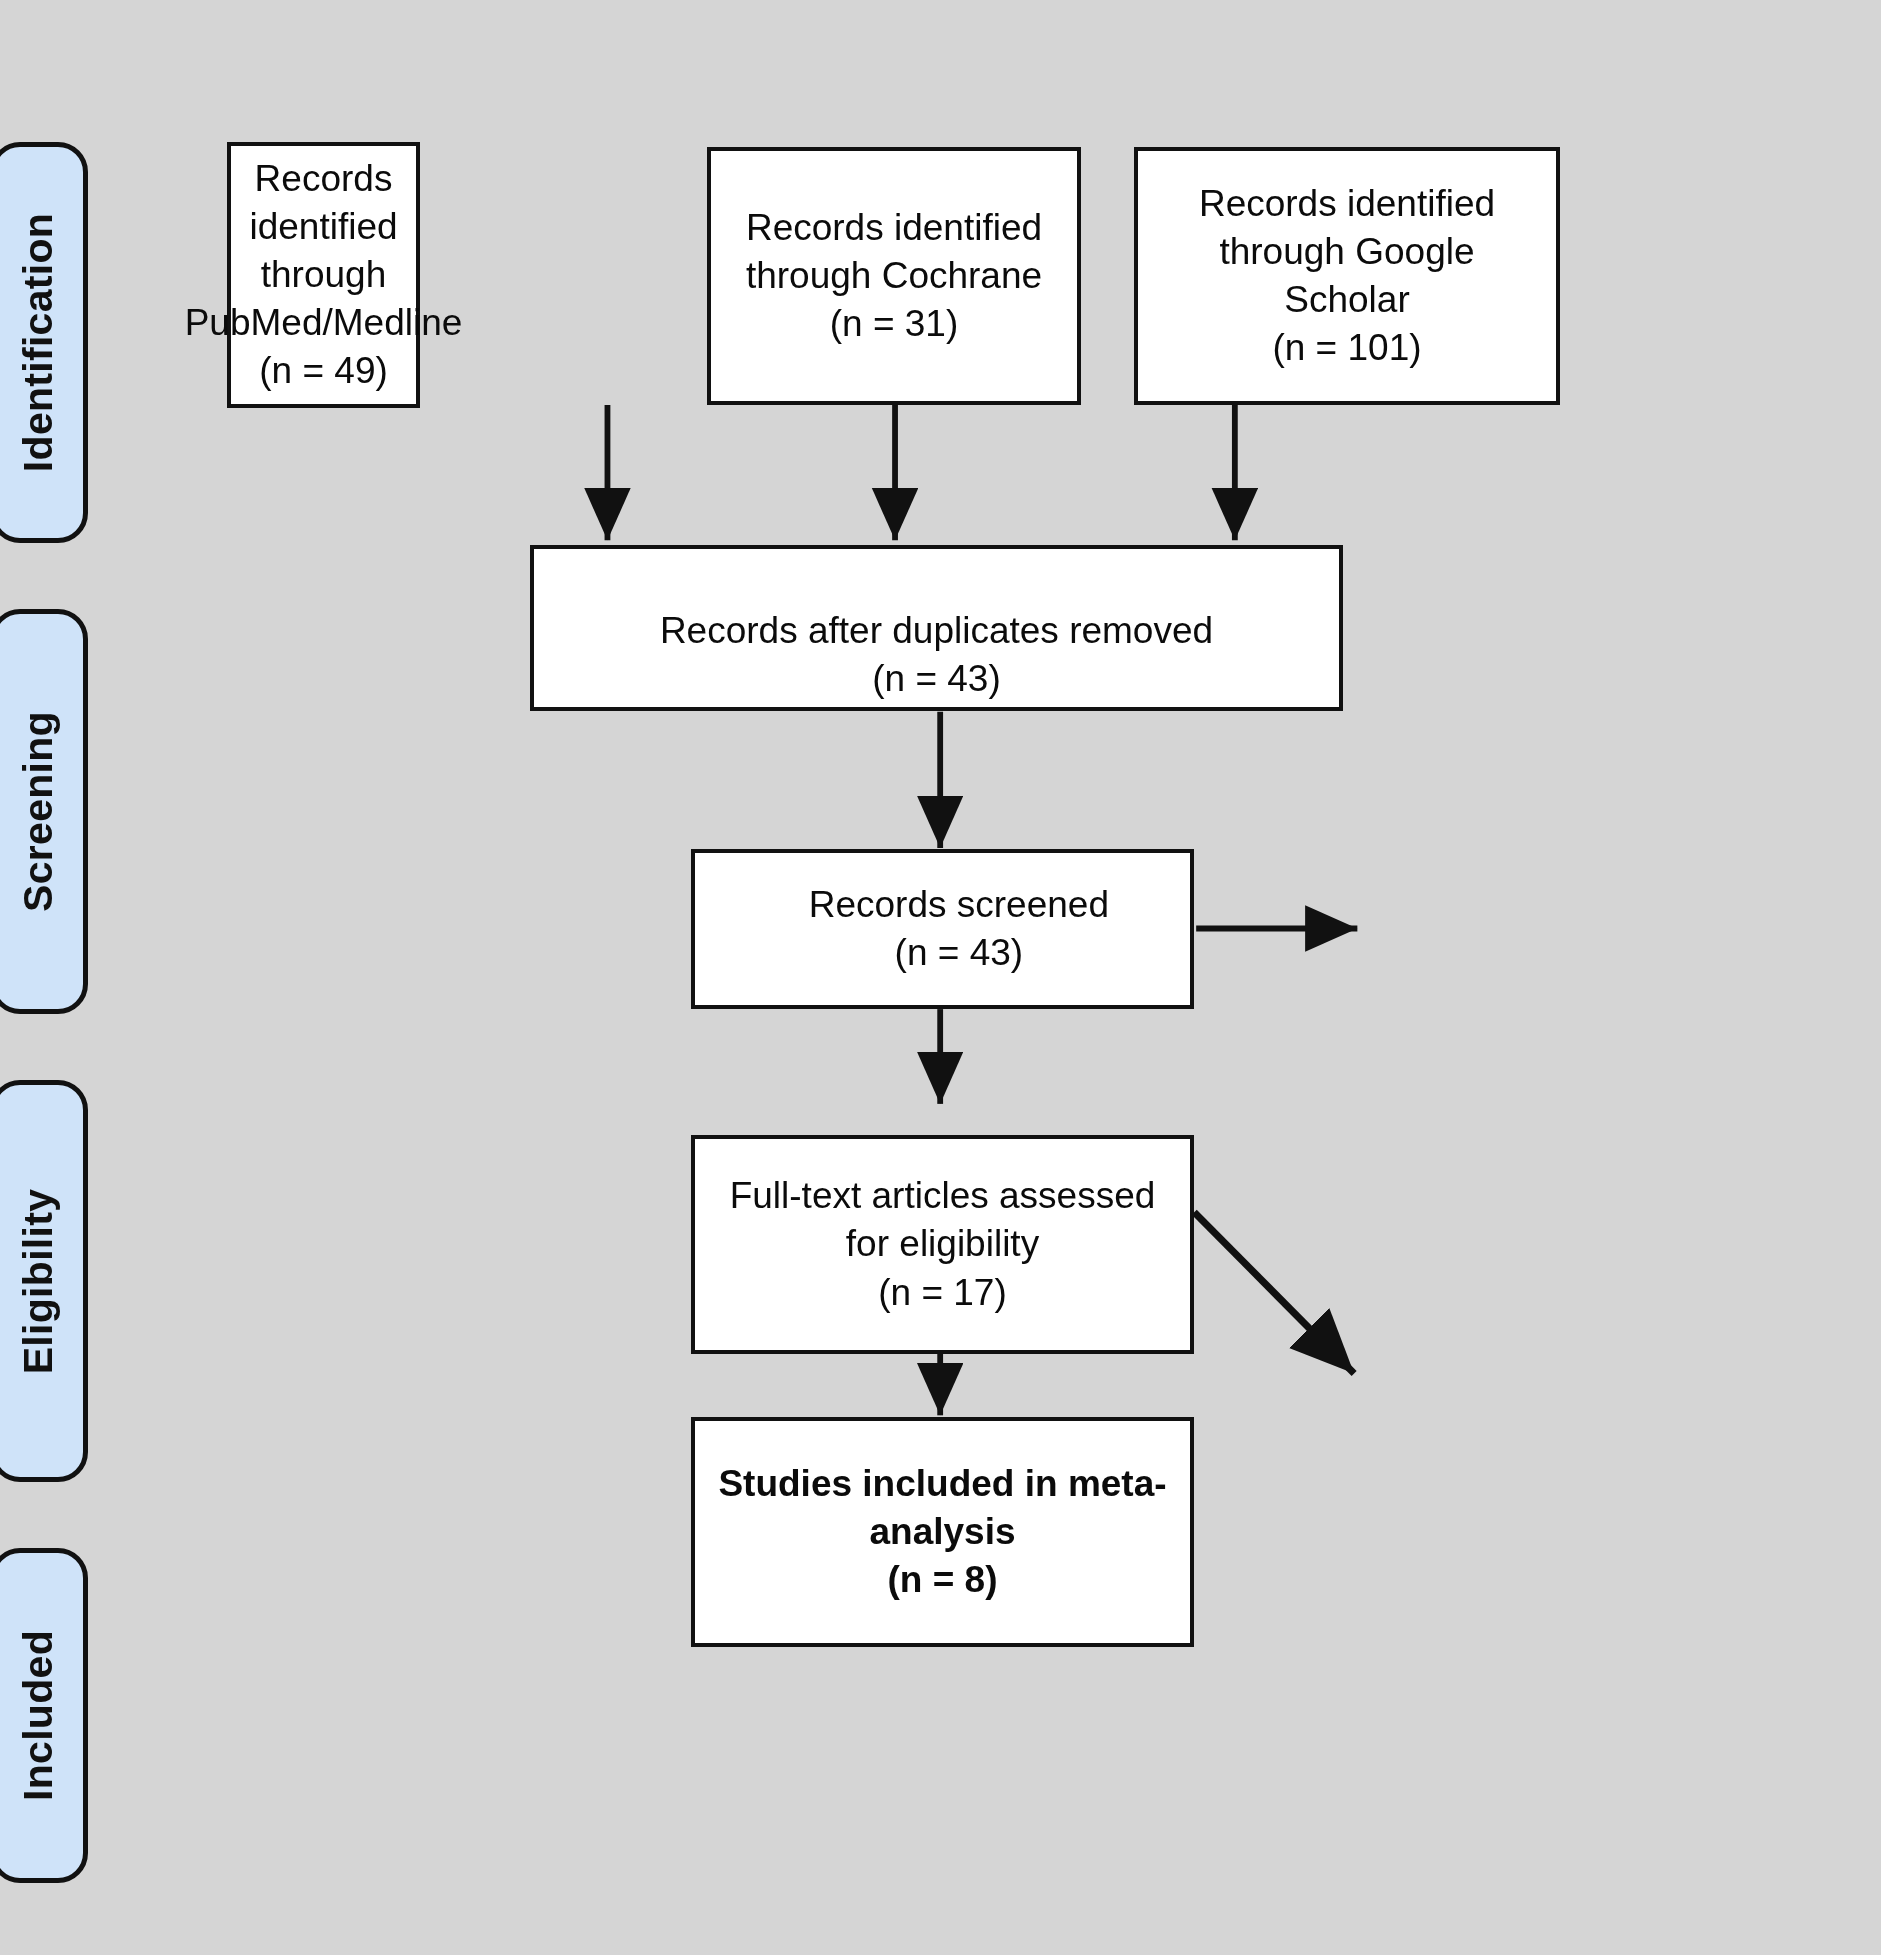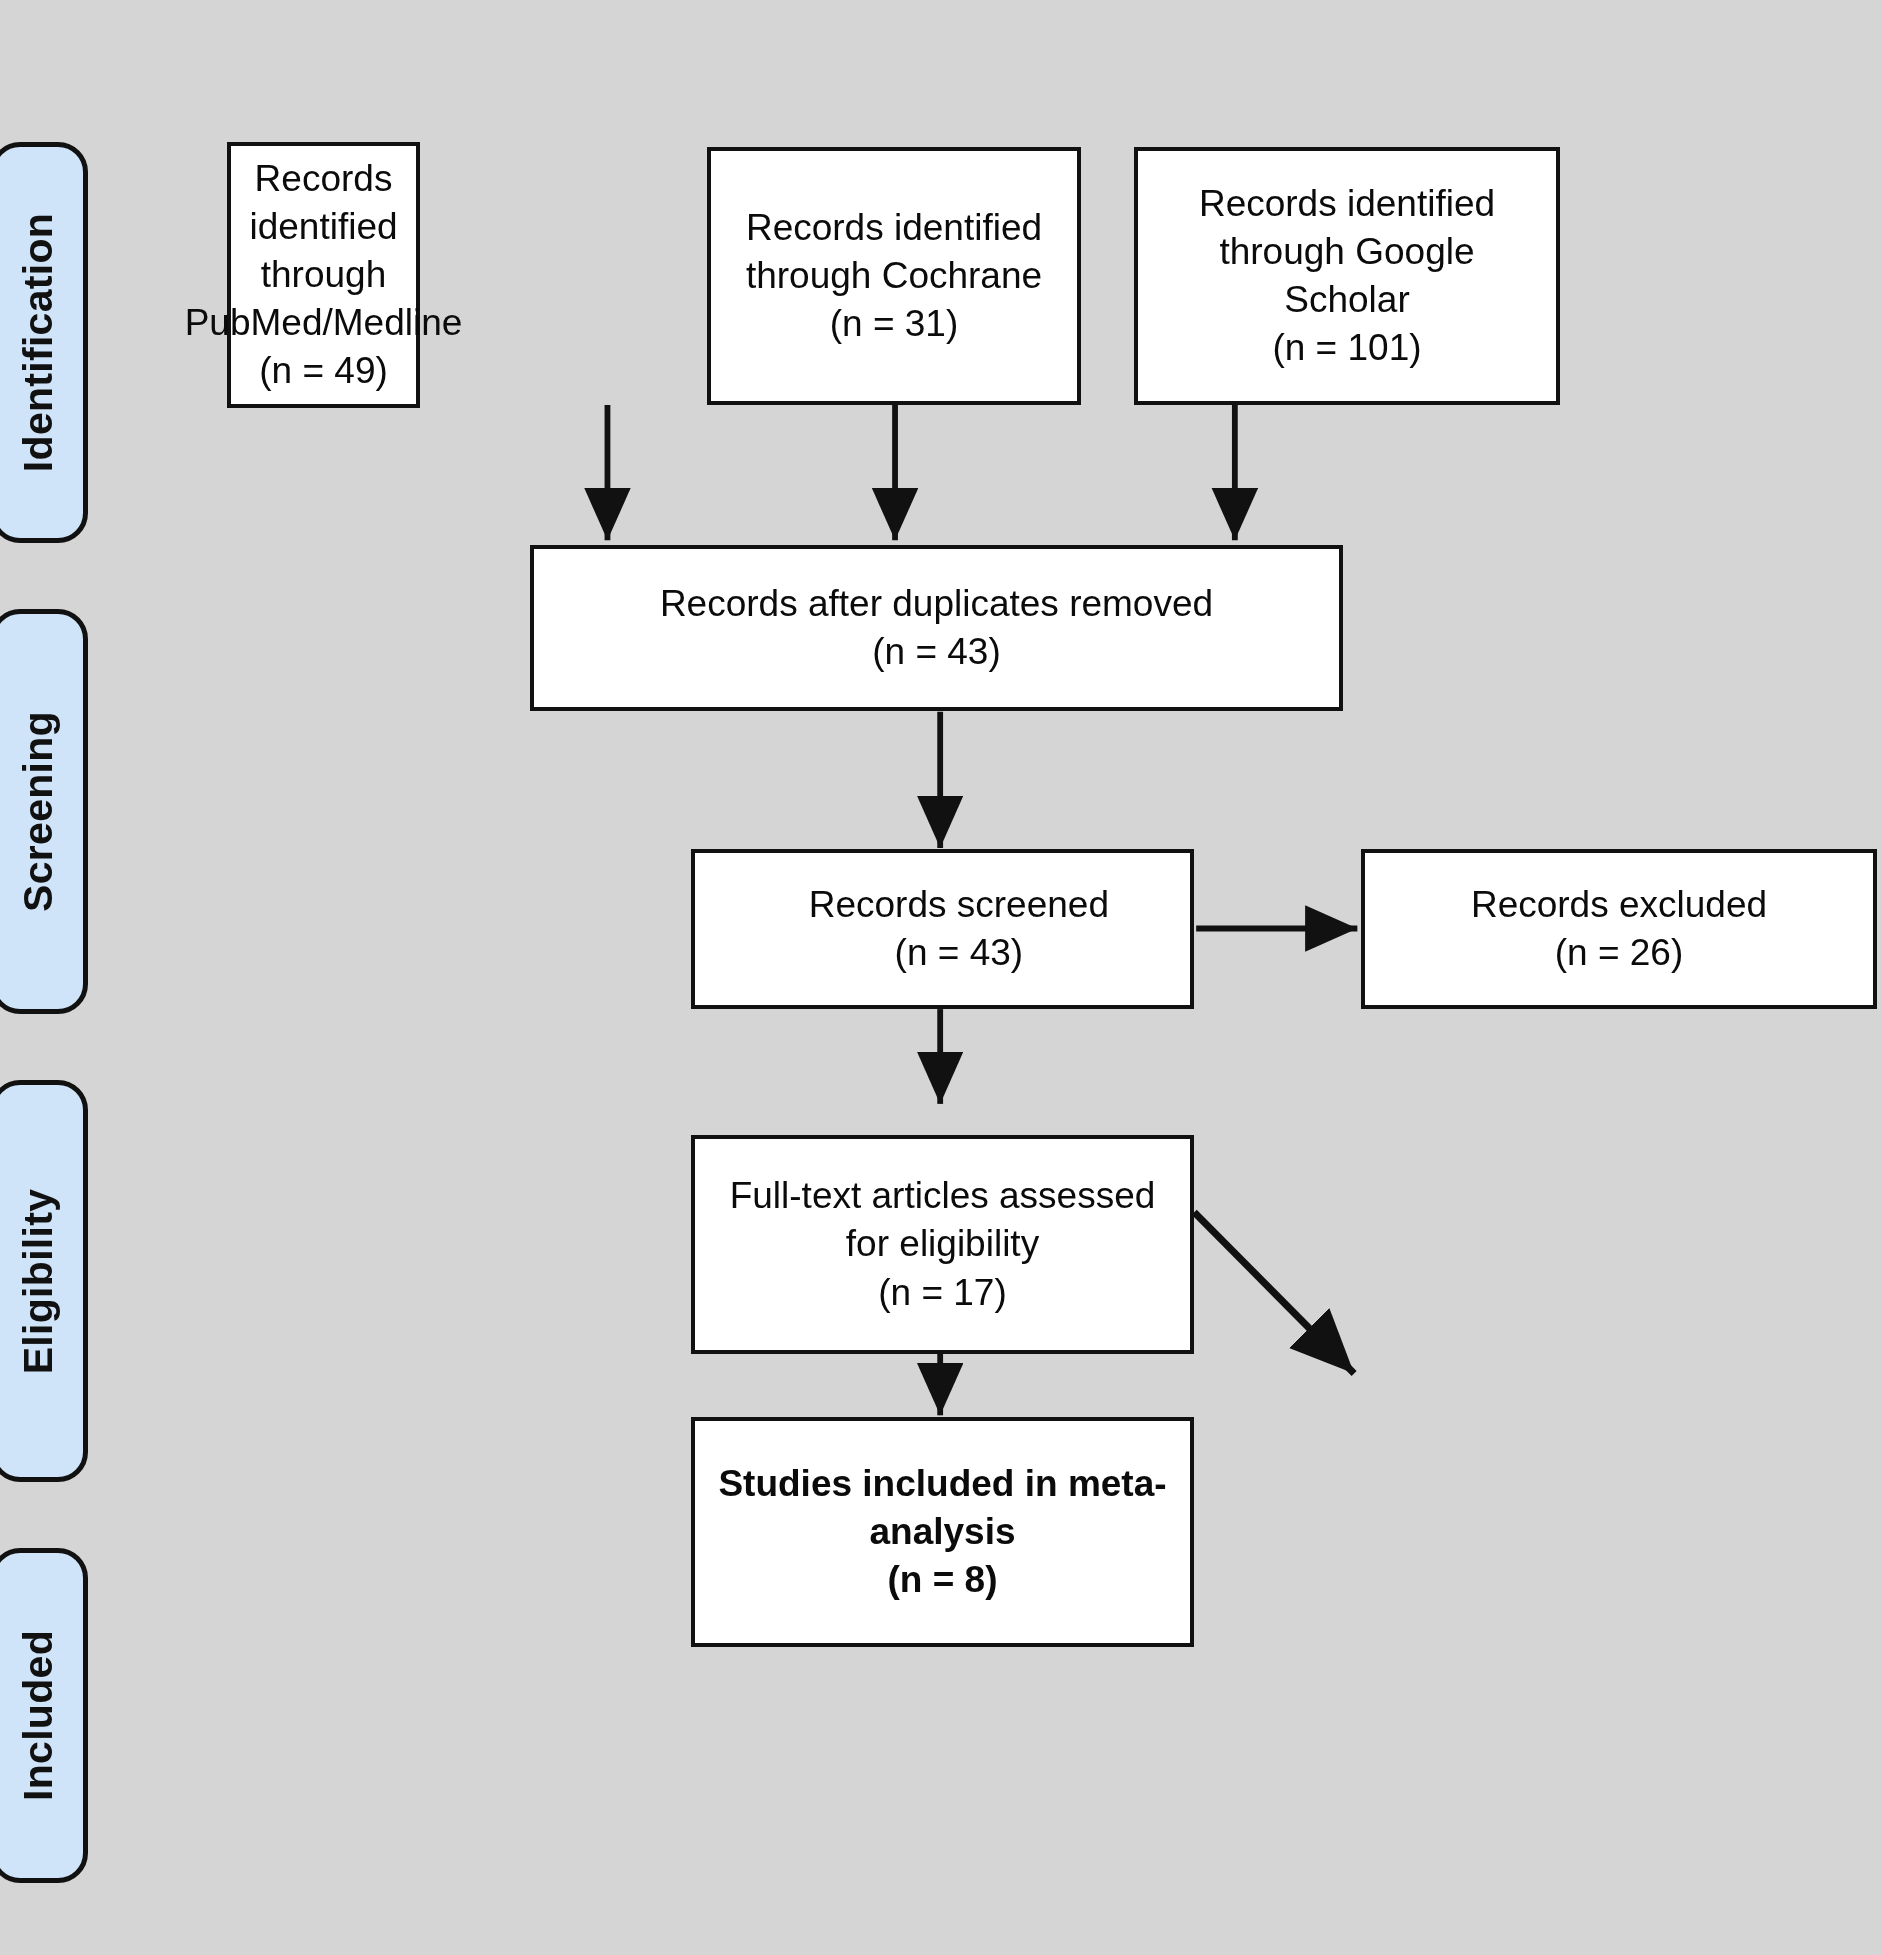--- a/index.html
+++ b/index.html
@@ -125,34 +125,30 @@
 (n = 31)</span>
   </div>
 
   <div class="pbox" style="left:1134px; top:147px; width:426px; height:258px;">
     <span class="ptext">Records identified
 through Google
 Scholar
 (n = 101)</span>
   </div>
 
-  <div class="pbox" style="left:530px; top:545px; width:813px; height:166px;">
+  <div class="pbox" style="left:530px; top:545px; width:813px; height:166px;align-items:flex-end;">
     <span class="ptext">Records after duplicates removed
 (n = 43)</span>
   </div>
 
   <div class="pbox" style="left:691px; top:849px; width:503px; height:160px;padding-left:43px;">
     <span class="ptext">Records screened
 (n = 43)</span>
   </div>
 
-  <div class="pbox" style="left:1361px; top:849px; width:516px; height:160px;">
-    <span class="ptext">Records excluded
-(n = 26)</span>
-  </div>
 
   <div class="pbox" style="left:691px; top:1106px; width:503px; height:219px;margin-top:29px;">
     <span class="ptext">Full-text articles assessed
 for eligibility
 (n = 17)</span>
   </div>
 
 
   <div class="pbox" style="left:691px; top:1417px; width:503px; height:230px;font-weight:bold;">
     <span class="ptext">Studies included in meta-

